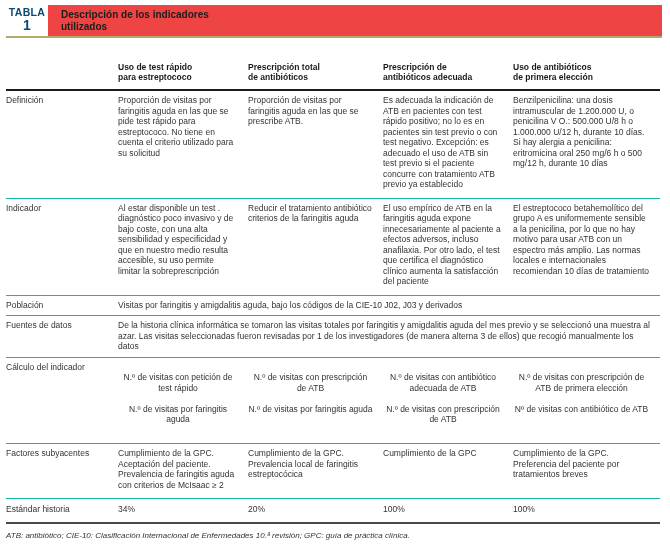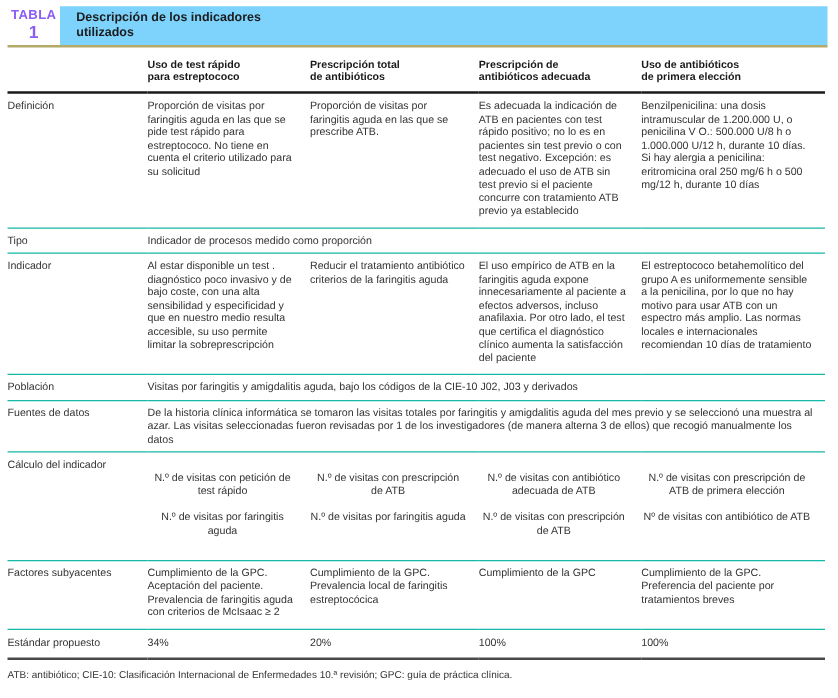--- a/index.html
+++ b/index.html
@@ -7,33 +7,33 @@
     width:670px; height:558px; overflow:hidden;
     font-family:"Liberation Sans", sans-serif;
     color:#333333;
     -webkit-font-smoothing:antialiased;
   }
   .page { padding:5px 8px 0 6px; }
 
   
   .header { display:flex; align-items:stretch; border-bottom:2px solid #b3a96b; }
   .badge {
-    width:42px; flex:0 0 42px; background:#ffffff; color:#8b5cf6;
+    width:42px; flex:0 0 42px; background:#ffffff; color:#0c4a6e;
     text-align:center; padding-top:1px;
   }
   .badge .t1 { font-weight:bold; font-size:10.5px; line-height:12px; letter-spacing:0.3px; }
   .badge .t2 { font-weight:bold; font-size:14px; line-height:14px; }
   .band {
-    flex:1; background:#7dd3fc; color:#1c1c1c;
+    flex:1; background:#ef4444; color:#1c1c1c;
     padding:4px 6px 3px 13px; font-weight:bold; font-size:10px; line-height:12px;
     white-space:pre-line;
   }
 
   
-  table { border-collapse:collapse; table-layout:fixed; width:654px; margin-top:0; }
+  table { border-collapse:collapse; table-layout:fixed; width:654px; margin-top:16px; }
   col.c-label { width:112px; }
   col.c1 { width:130px; }
   col.c2 { width:135px; }
   col.c3 { width:130px; }
   col.c4 { width:147px; }
 
   th {
     font-size:8.5px; line-height:10px; font-weight:bold; color:#1a1a1a;
     text-align:left; vertical-align:top;
     padding:8px 10px 7px 0; white-space:pre-line;
@@ -45,21 +45,21 @@
     border-bottom:1px solid #14b8a6;
   }
   td.rowlabel { color:#333333; }
   tr.slim td { padding-bottom:5px; }
   td.center { text-align:center; }
   tr.lastrow td { border-bottom:2px solid #4a4a4a; padding-bottom:7px; padding-top:5px; }
 
   .frac div { text-align:center; }
 
   
-  .footnote { font-size:8px; line-height:10px; color:#333333; padding:7px 0 0 0; }
+  .footnote { font-size:8px; line-height:10px; color:#333333; padding:7px 0 0 0;font-style:italic; }
 </style>
 </head>
 <body>
 
 <div class="page">
 
   <div class="header">
     <div class="badge">
       <div class="t1">TABLA</div>
       <div class="t2">1</div>
@@ -91,24 +91,20 @@
     </thead>
     <tbody>
       <tr>
         <td class="rowlabel">Definición</td>
         <td>Proporción de visitas por faringitis aguda en las que se pide test rápido para estreptococo. No tiene en cuenta el criterio utilizado para su solicitud</td>
         <td>Proporción de visitas por faringitis aguda en las que se prescribe ATB.</td>
         <td>Es adecuada la indicación de ATB en pacientes con test rápido positivo; no lo es en pacientes sin test previo o con test negativo. Excepción: es adecuado el uso de ATB sin test previo si el paciente concurre con tratamiento ATB previo ya establecido</td>
         <td>Benzilpenicilina: una dosis intramuscular de 1.200.000 U, o penicilina V O.: 500.000 U/8 h o 1.000.000 U/12 h, durante 10 días.
 Si hay alergia a penicilina: eritromicina oral 250 mg/6 h o 500 mg/12 h, durante 10 días</td>
       </tr>
-      <tr class="slim">
-        <td class="rowlabel">Tipo</td>
-        <td colspan="4">Indicador de procesos medido como proporción</td>
-      </tr>
       <tr>
         <td class="rowlabel">Indicador</td>
         <td>Al estar disponible un test . diagnóstico poco invasivo y de bajo coste, con una alta sensibilidad y especificidad y que en nuestro medio resulta accesible, su uso permite limitar la sobreprescripción</td>
         <td>Reducir el tratamiento antibiótico criterios de la faringitis aguda</td>
         <td>El uso empírico de ATB en la faringitis aguda expone innecesariamente al paciente a efectos adversos, incluso anafilaxia. Por otro lado, el test que certifica el diagnóstico clínico aumenta la satisfacción del paciente</td>
         <td>El estreptococo betahemolítico del grupo A es uniformemente sensible a la penicilina, por lo que no hay motivo para usar ATB con un espectro más amplio. Las normas locales e internacionales recomiendan 10 días de tratamiento</td>
       </tr>
       <tr class="slim">
         <td class="rowlabel">Población</td>
         <td colspan="4">Visitas por faringitis y amigdalitis aguda, bajo los códigos de la CIE-10 J02, J03 y derivados</td>
@@ -137,21 +133,21 @@
         </td>
       </tr>
       <tr>
         <td class="rowlabel">Factores subyacentes</td>
         <td>Cumplimiento de la GPC. Aceptación del paciente. Prevalencia de faringitis aguda con criterios de McIsaac ≥ 2</td>
         <td>Cumplimiento de la GPC. Prevalencia local de faringitis estreptocócica</td>
         <td>Cumplimiento de la GPC</td>
         <td>Cumplimiento de la GPC. Preferencia del paciente por tratamientos breves</td>
       </tr>
       <tr class="lastrow">
-        <td class="rowlabel">Estándar propuesto</td>
+        <td class="rowlabel">Estándar historia</td>
         <td>34%</td>
         <td>20%</td>
         <td>100%</td>
         <td>100%</td>
       </tr>
     </tbody>
   </table>
 
   <div class="footnote">ATB: antibiótico; CIE-10: Clasificación Internacional de Enfermedades 10.ª revisión; GPC: guía de práctica clínica.</div>
 

